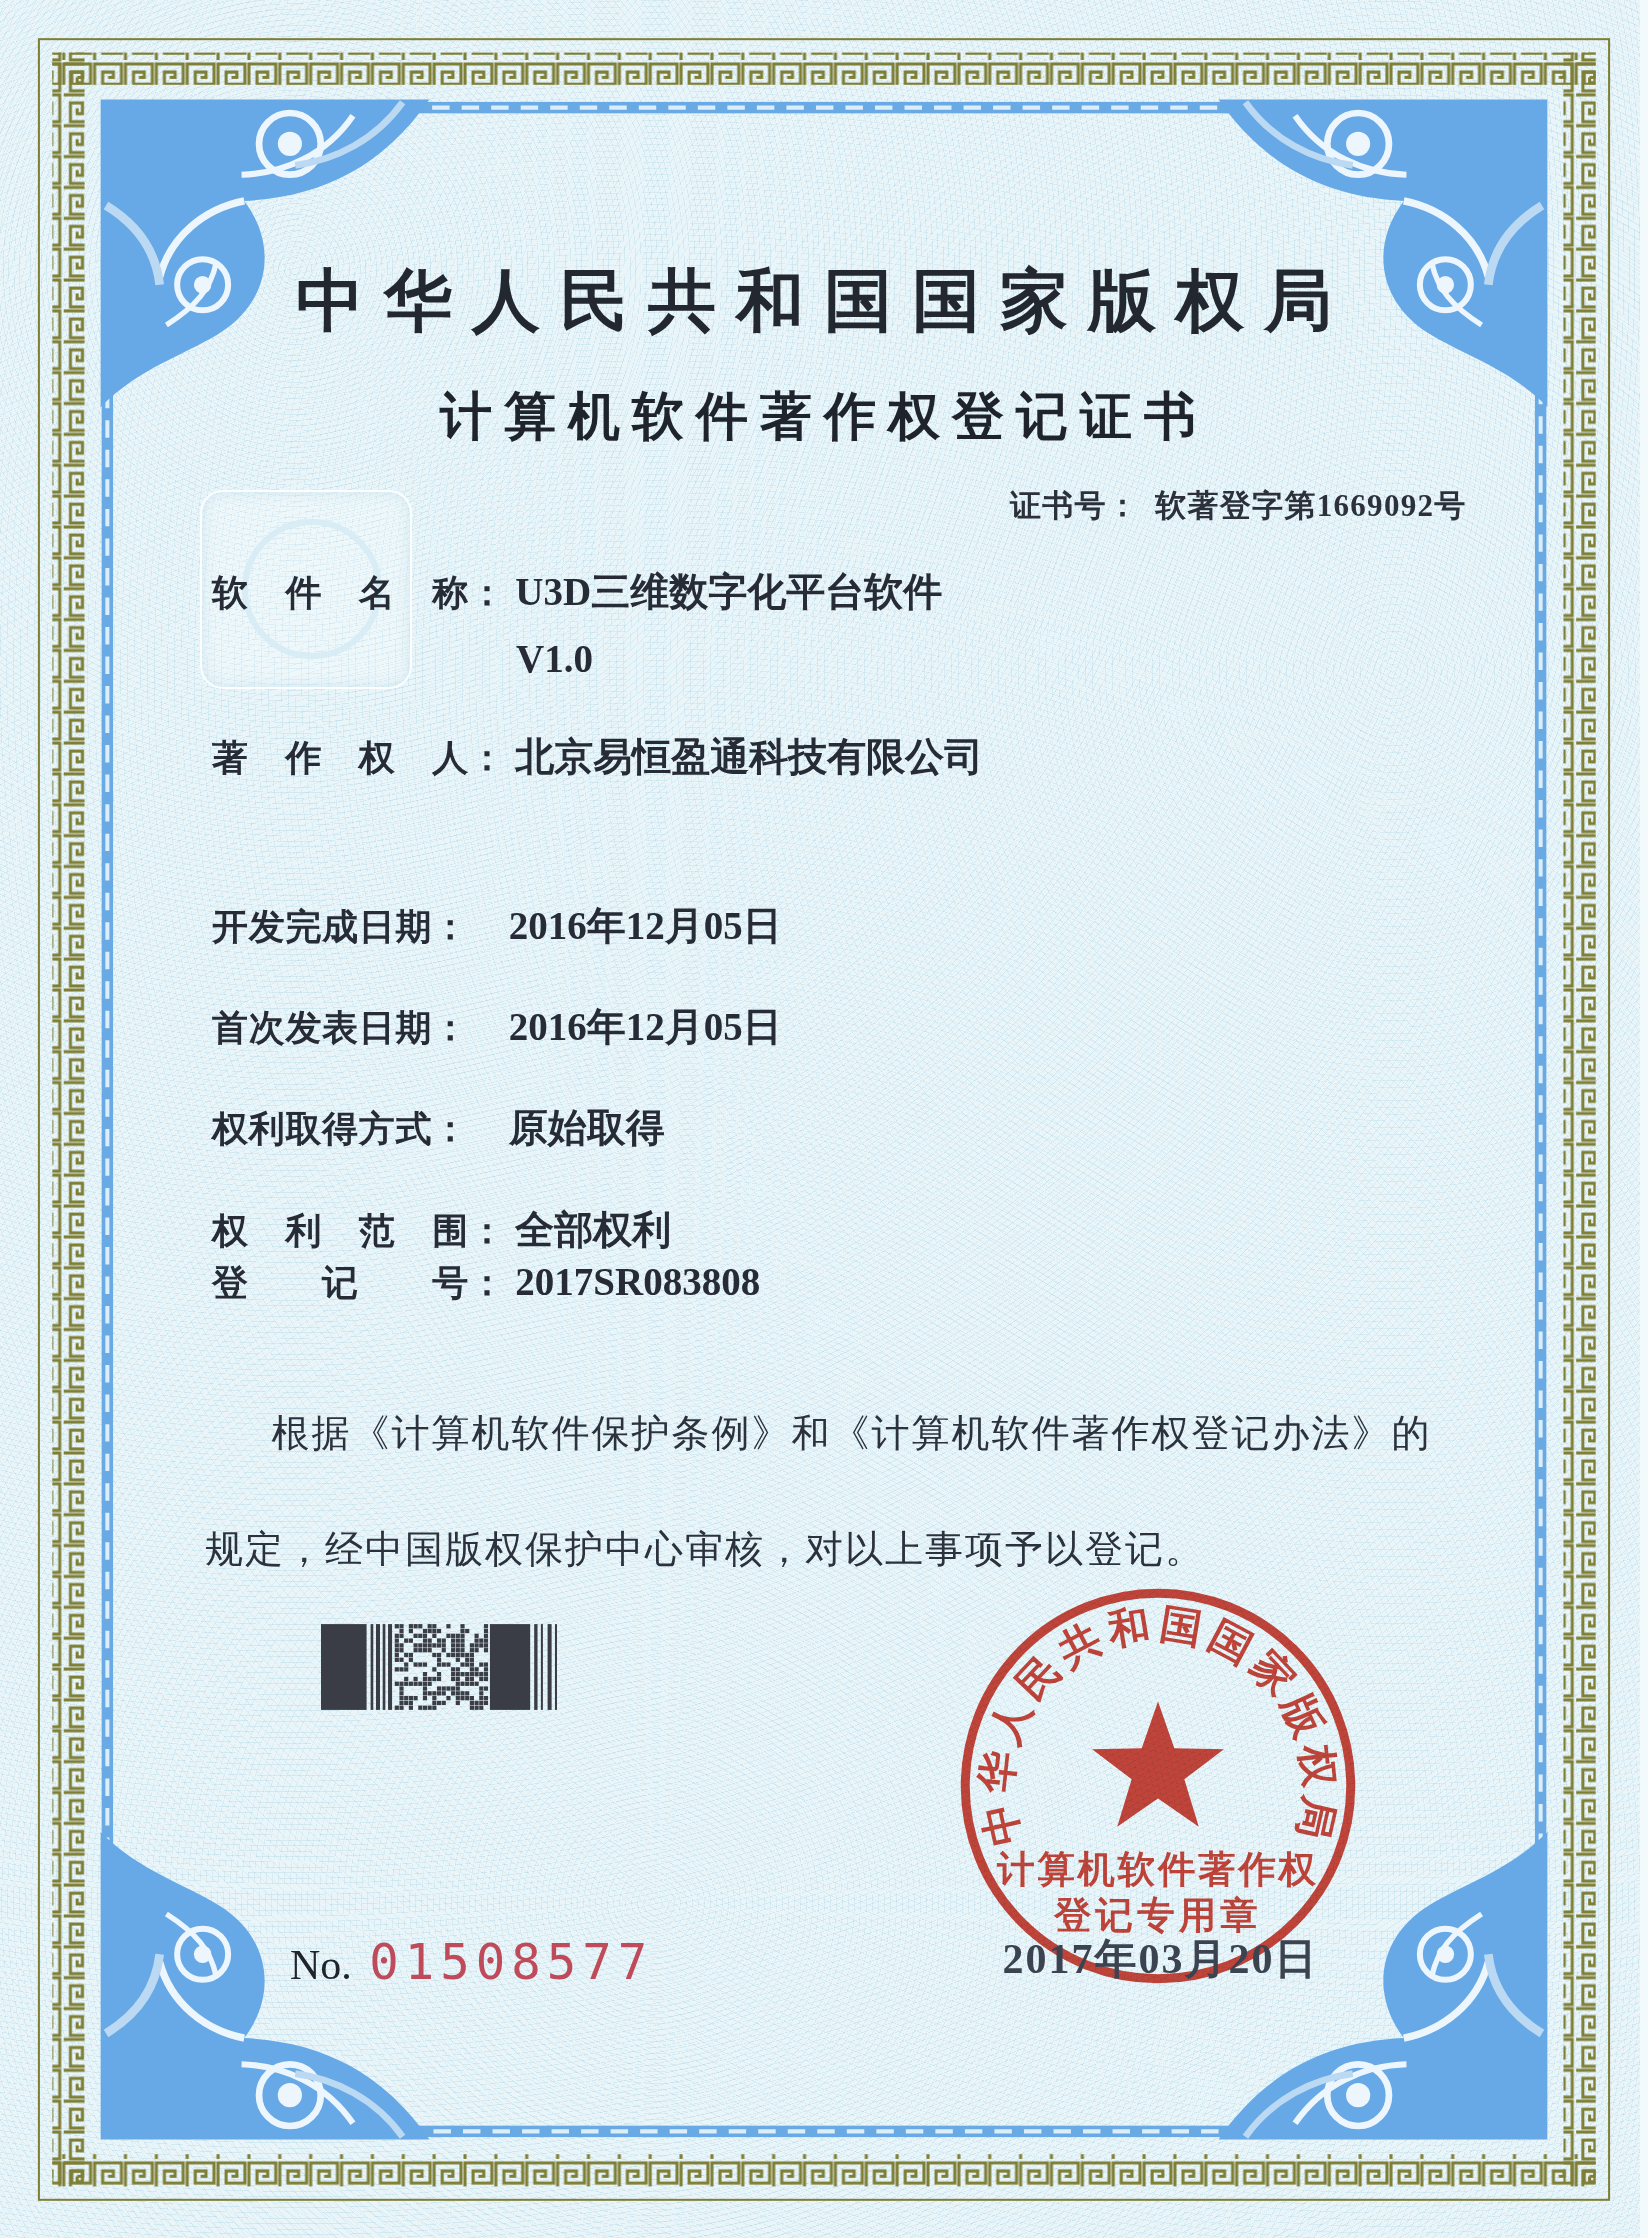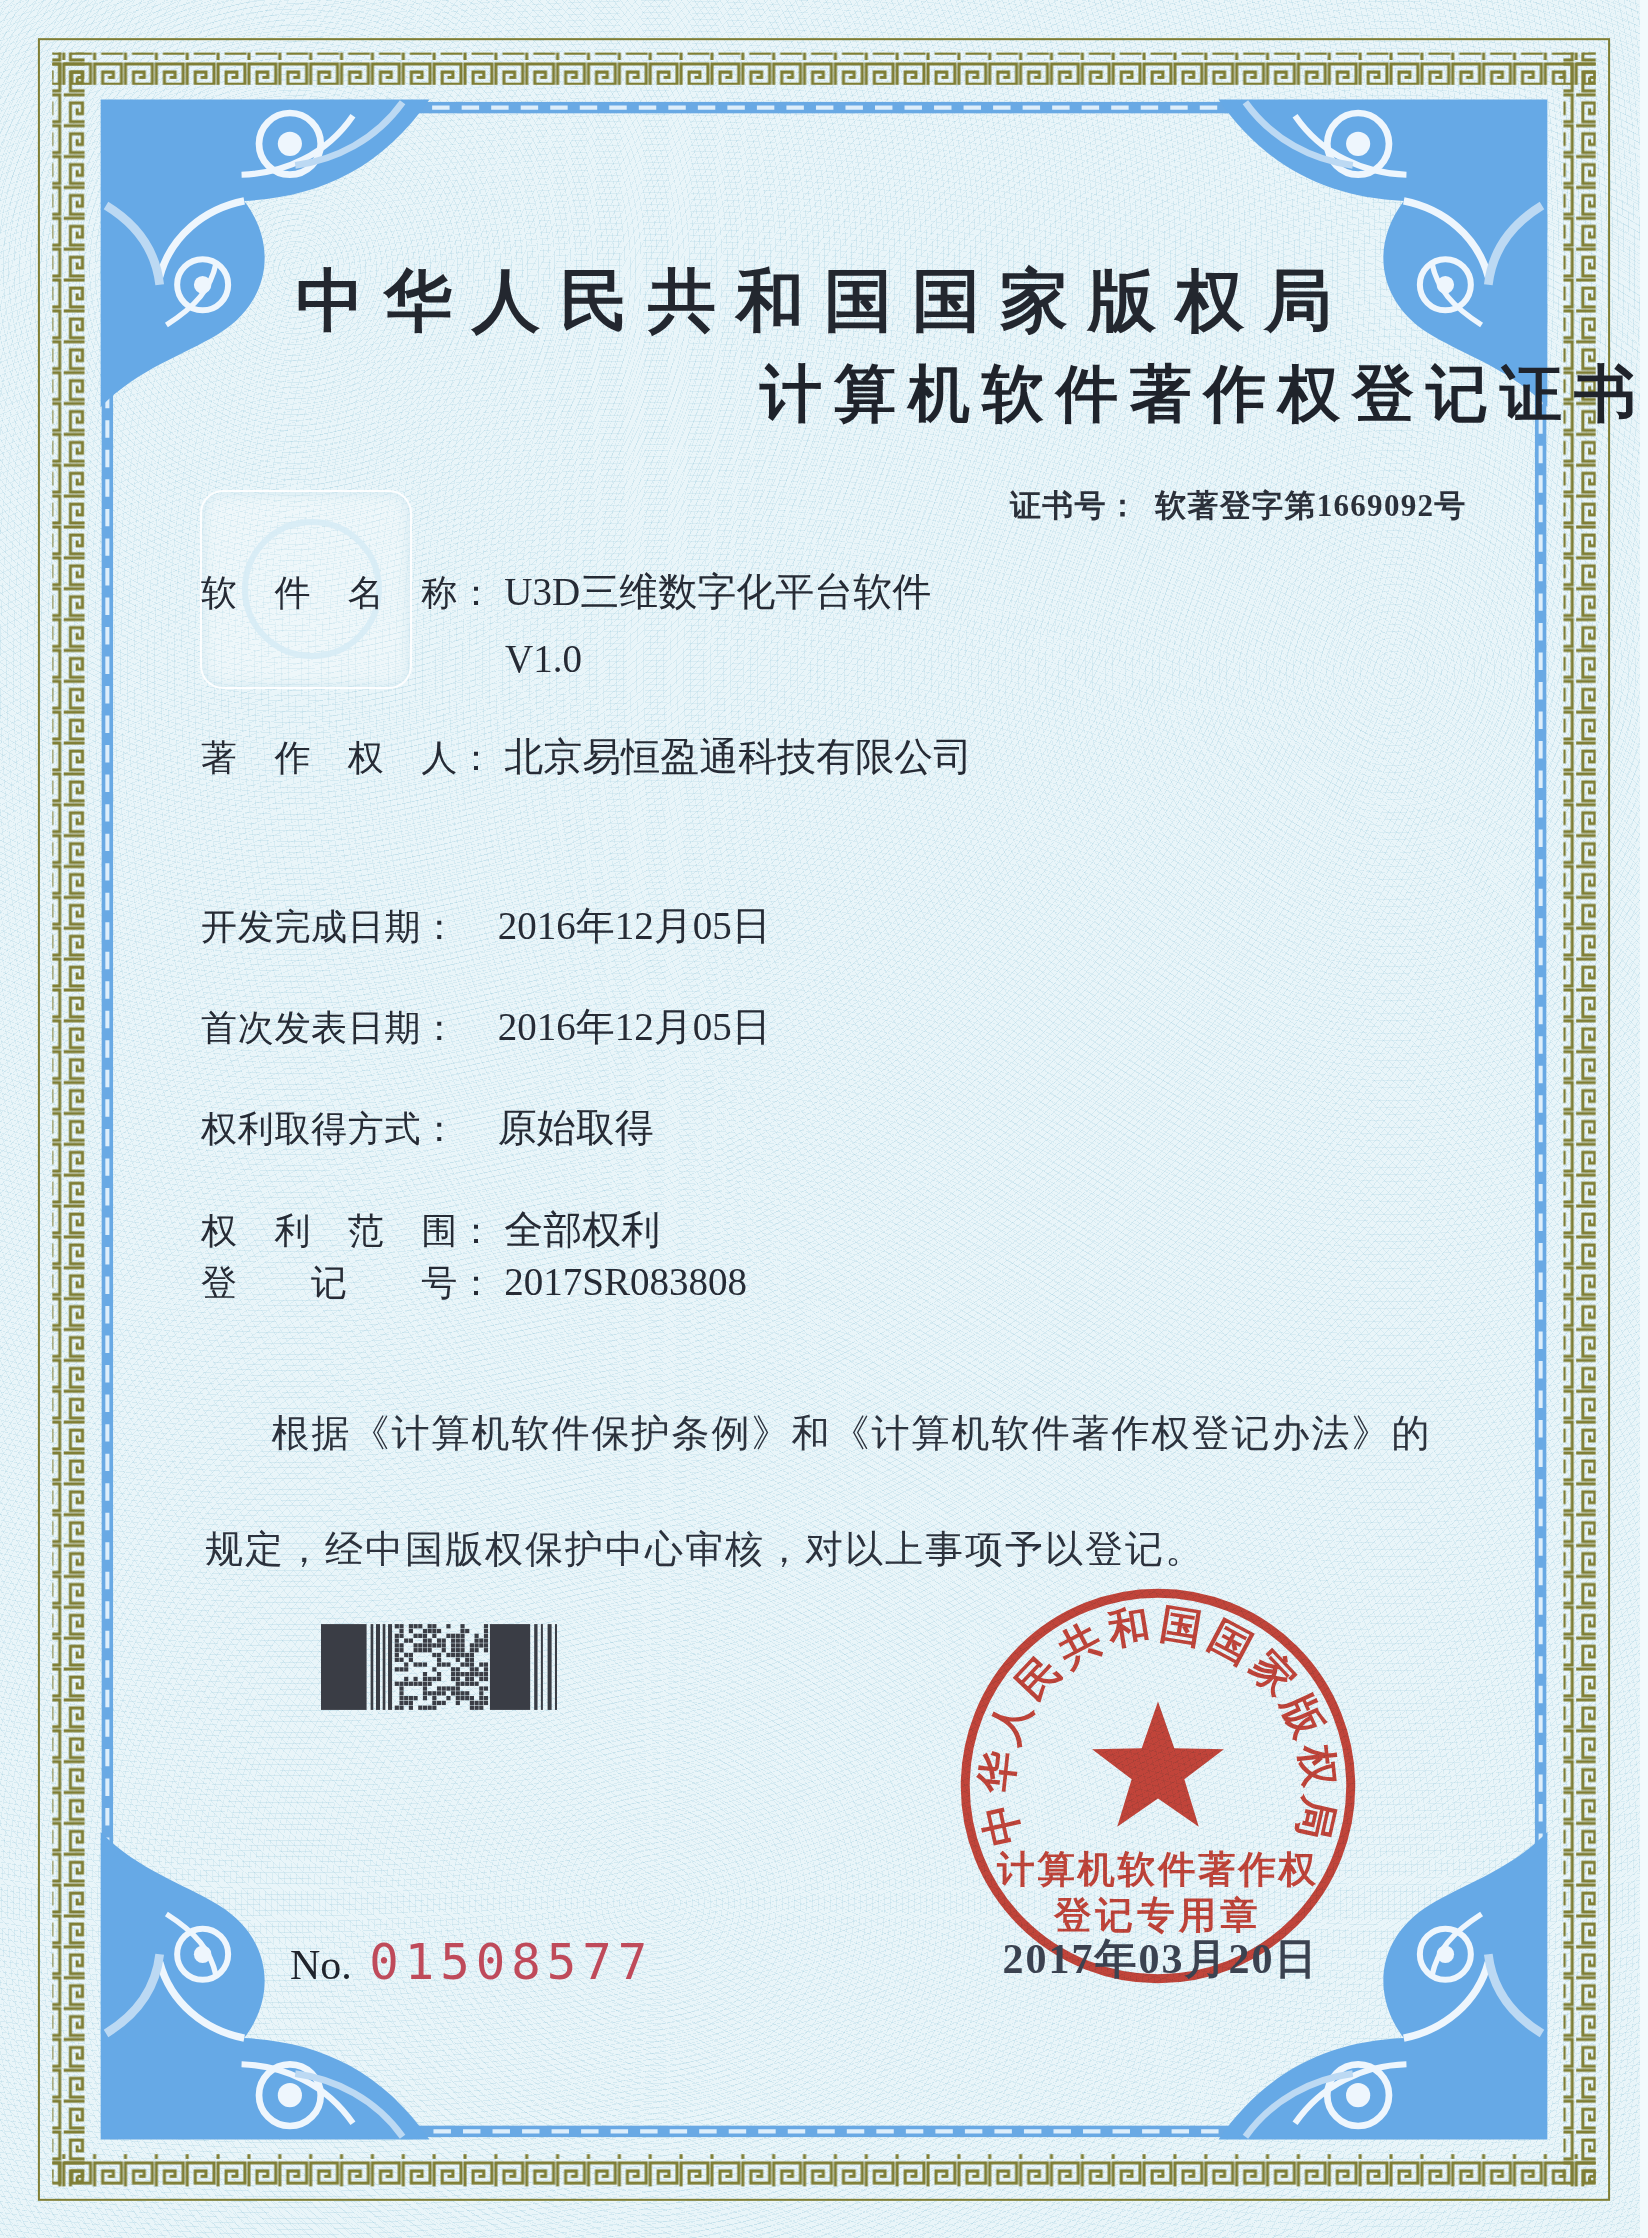--- a/index.html
+++ b/index.html
@@ -16,30 +16,30 @@
       repeating-radial-gradient(circle at 85% 30%, rgba(126,186,209,.16) 0 0.7px, rgba(255,255,255,0) 0.7px 6.7px),
       repeating-radial-gradient(circle at 40% 85%, rgba(126,186,209,.16) 0 0.7px, rgba(255,255,255,0) 0.7px 6px);
   }
   svg.frame{position:absolute;inset:0;}
   .abs{position:absolute;}
   .title1{
     left:0;top:256px;width:1648px;text-align:center;
     font-size:68px;font-weight:bold;letter-spacing:20px;color:#23272f;
   }
   .title2{
-    left:0;top:352px;width:1648px;text-align:right;
-    font-size:62px;font-weight:bold;letter-spacing:12px;color:#1f232b;
+    left:0;top:382px;width:1648px;text-align:center;
+    font-size:52px;font-weight:bold;letter-spacing:12px;color:#1f232b;
   }
   .certno{
     left:1010px;top:485px;font-size:31px;font-weight:bold;color:#2b303a;
     letter-spacing:1.3px;white-space:nowrap;
   }
   .certno .val{margin-left:16px;}
   .field{
-    left:201px;font-size:39px;font-weight:400;color:#262b35;white-space:nowrap;
+    left:201px;font-size:39px;font-weight:700;color:#262b35;white-space:nowrap;padding-left:11px;
   }
   .field .lab{display:inline-block;min-width:287px;font-size:36px;letter-spacing:0.7px;}
   .statement{
     left:205px;width:1288px;font-size:38px;color:#2c323d;letter-spacing:2px;
     line-height:1.2;white-space:nowrap;
   }
   .indent{text-indent:1.75em;}
   .issue-date{
     left:939px;top:1931px;width:443px;text-align:center;
     font-size:42px;font-weight:bold;color:#3b4250;letter-spacing:2px;

